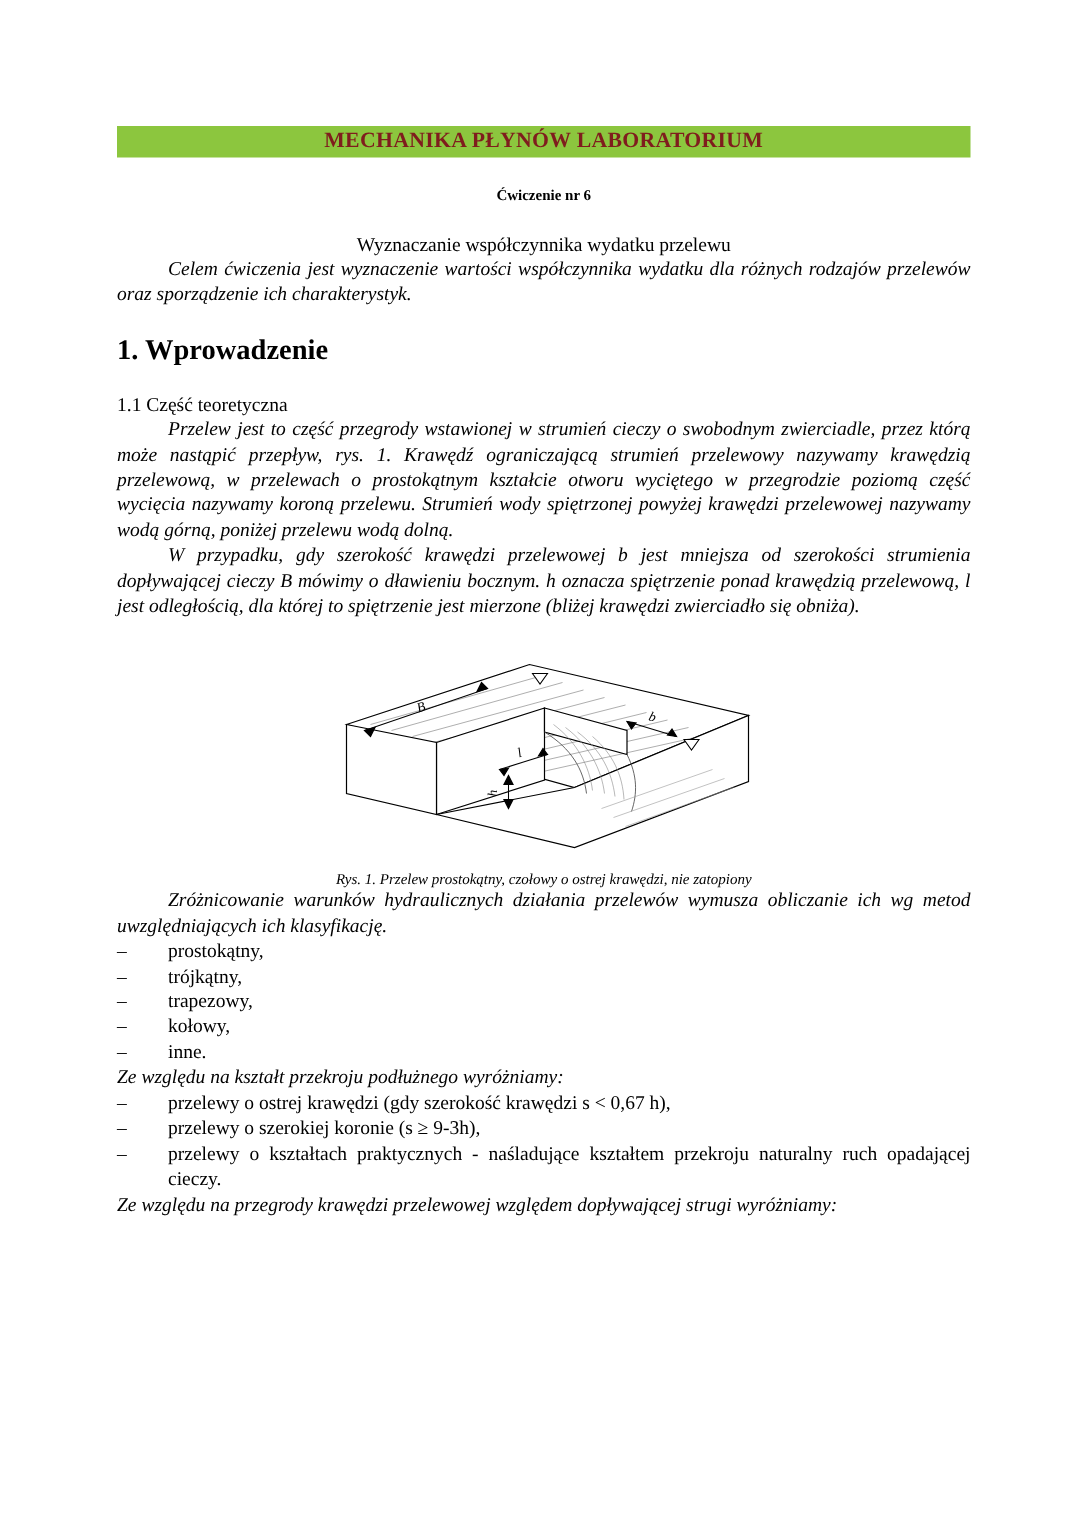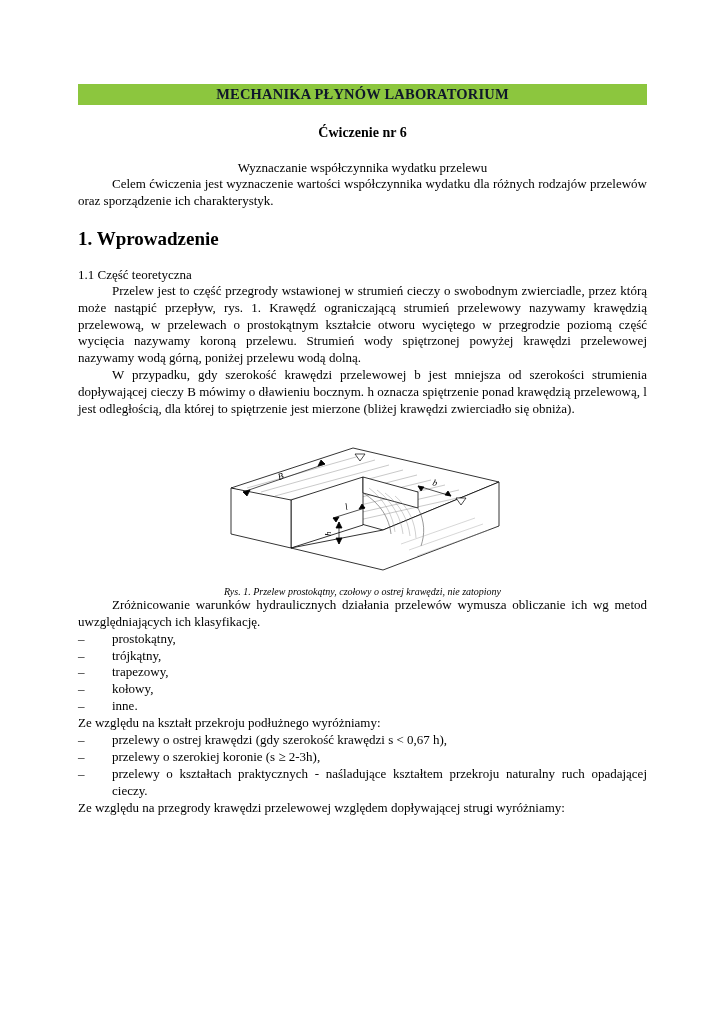--- a/index.html
+++ b/index.html
@@ -27,40 +27,41 @@
     background: #8CC63E;
     height: 21px;
     display: flex;
     align-items: center;
     justify-content: center;
   }
   .header-band .title {
     font-weight: bold;
     font-size: 14.5px;
     letter-spacing: 0.2px;
-    color: #0f172a;
+    color: #7f1d1d;
   }
   .center {
     text-align: center;
   }
   .exercise-no {
     margin-top: 20px;
     font-weight: bold;
-    font-size: 14px;
+    font-size: 10px;
   }
   .exercise-title {
     margin-top: 19px;
     font-weight: normal;
     font-size: 13px;
   }
   p.body {
     font-size: 13px;
     line-height: 1.30;
     text-align: justify;
     margin: 0;
+    font-style: italic;
   }
   .intro {
     margin-top: 18px;
     text-indent: 34px;
   }
   .section-h {
     margin-top: 18px;
     font-weight: bold;
     font-size: 19px;
   }
@@ -243,21 +244,21 @@
 
   <p class="body plain">Ze względu na kształt przekroju podłużnego wyróżniamy:</p>
 
   <ul class="dashlist">
     <li>
       <span class="dash">–</span>
       <span class="txt">przelewy o ostrej krawędzi (gdy szerokość krawędzi s &lt; 0,67 h),</span>
     </li>
     <li>
       <span class="dash">–</span>
-      <span class="txt">przelewy o szerokiej koronie (s ≥ 2-3h),</span>
+      <span class="txt">przelewy o szerokiej koronie (s ≥ 9-3h),</span>
     </li>
     <li>
       <span class="dash">–</span>
       <span class="txt">przelewy o kształtach praktycznych - naśladujące kształtem przekroju naturalny ruch opadającej cieczy.</span>
     </li>
   </ul>
 
   <p class="body plain">Ze względu na przegrody krawędzi przelewowej względem dopływającej strugi wyróżniamy:</p>
 
 </div>

